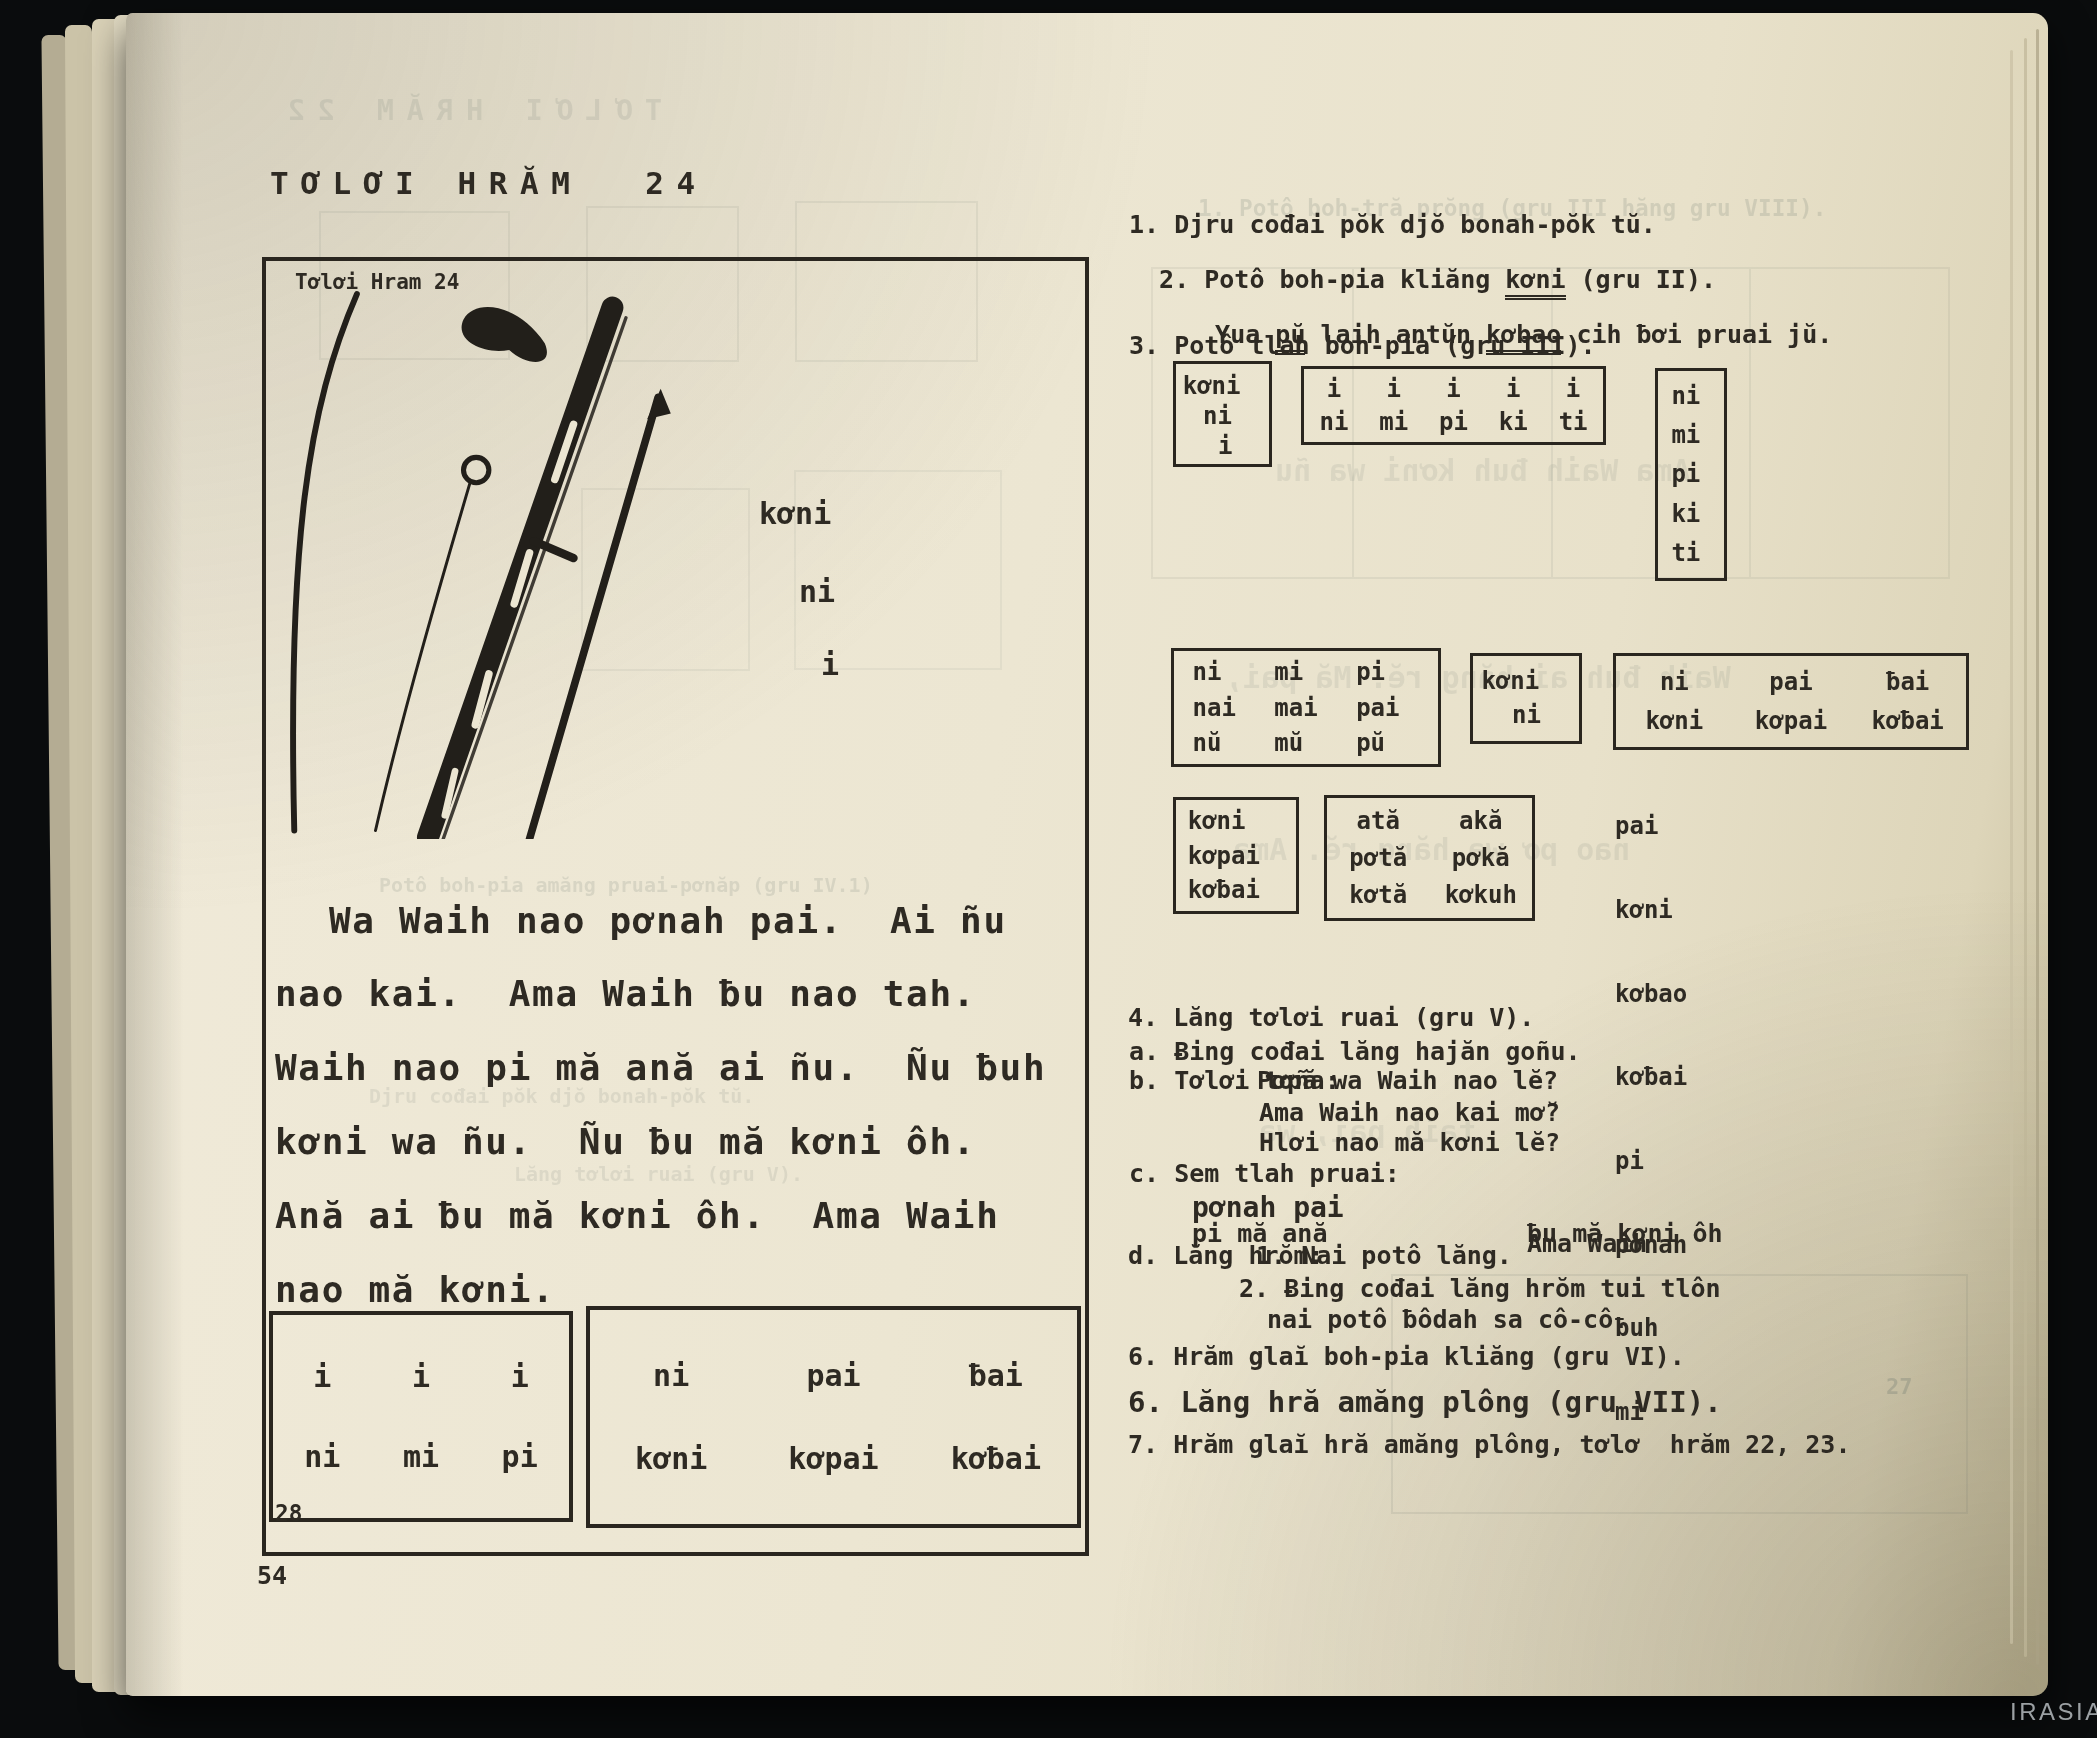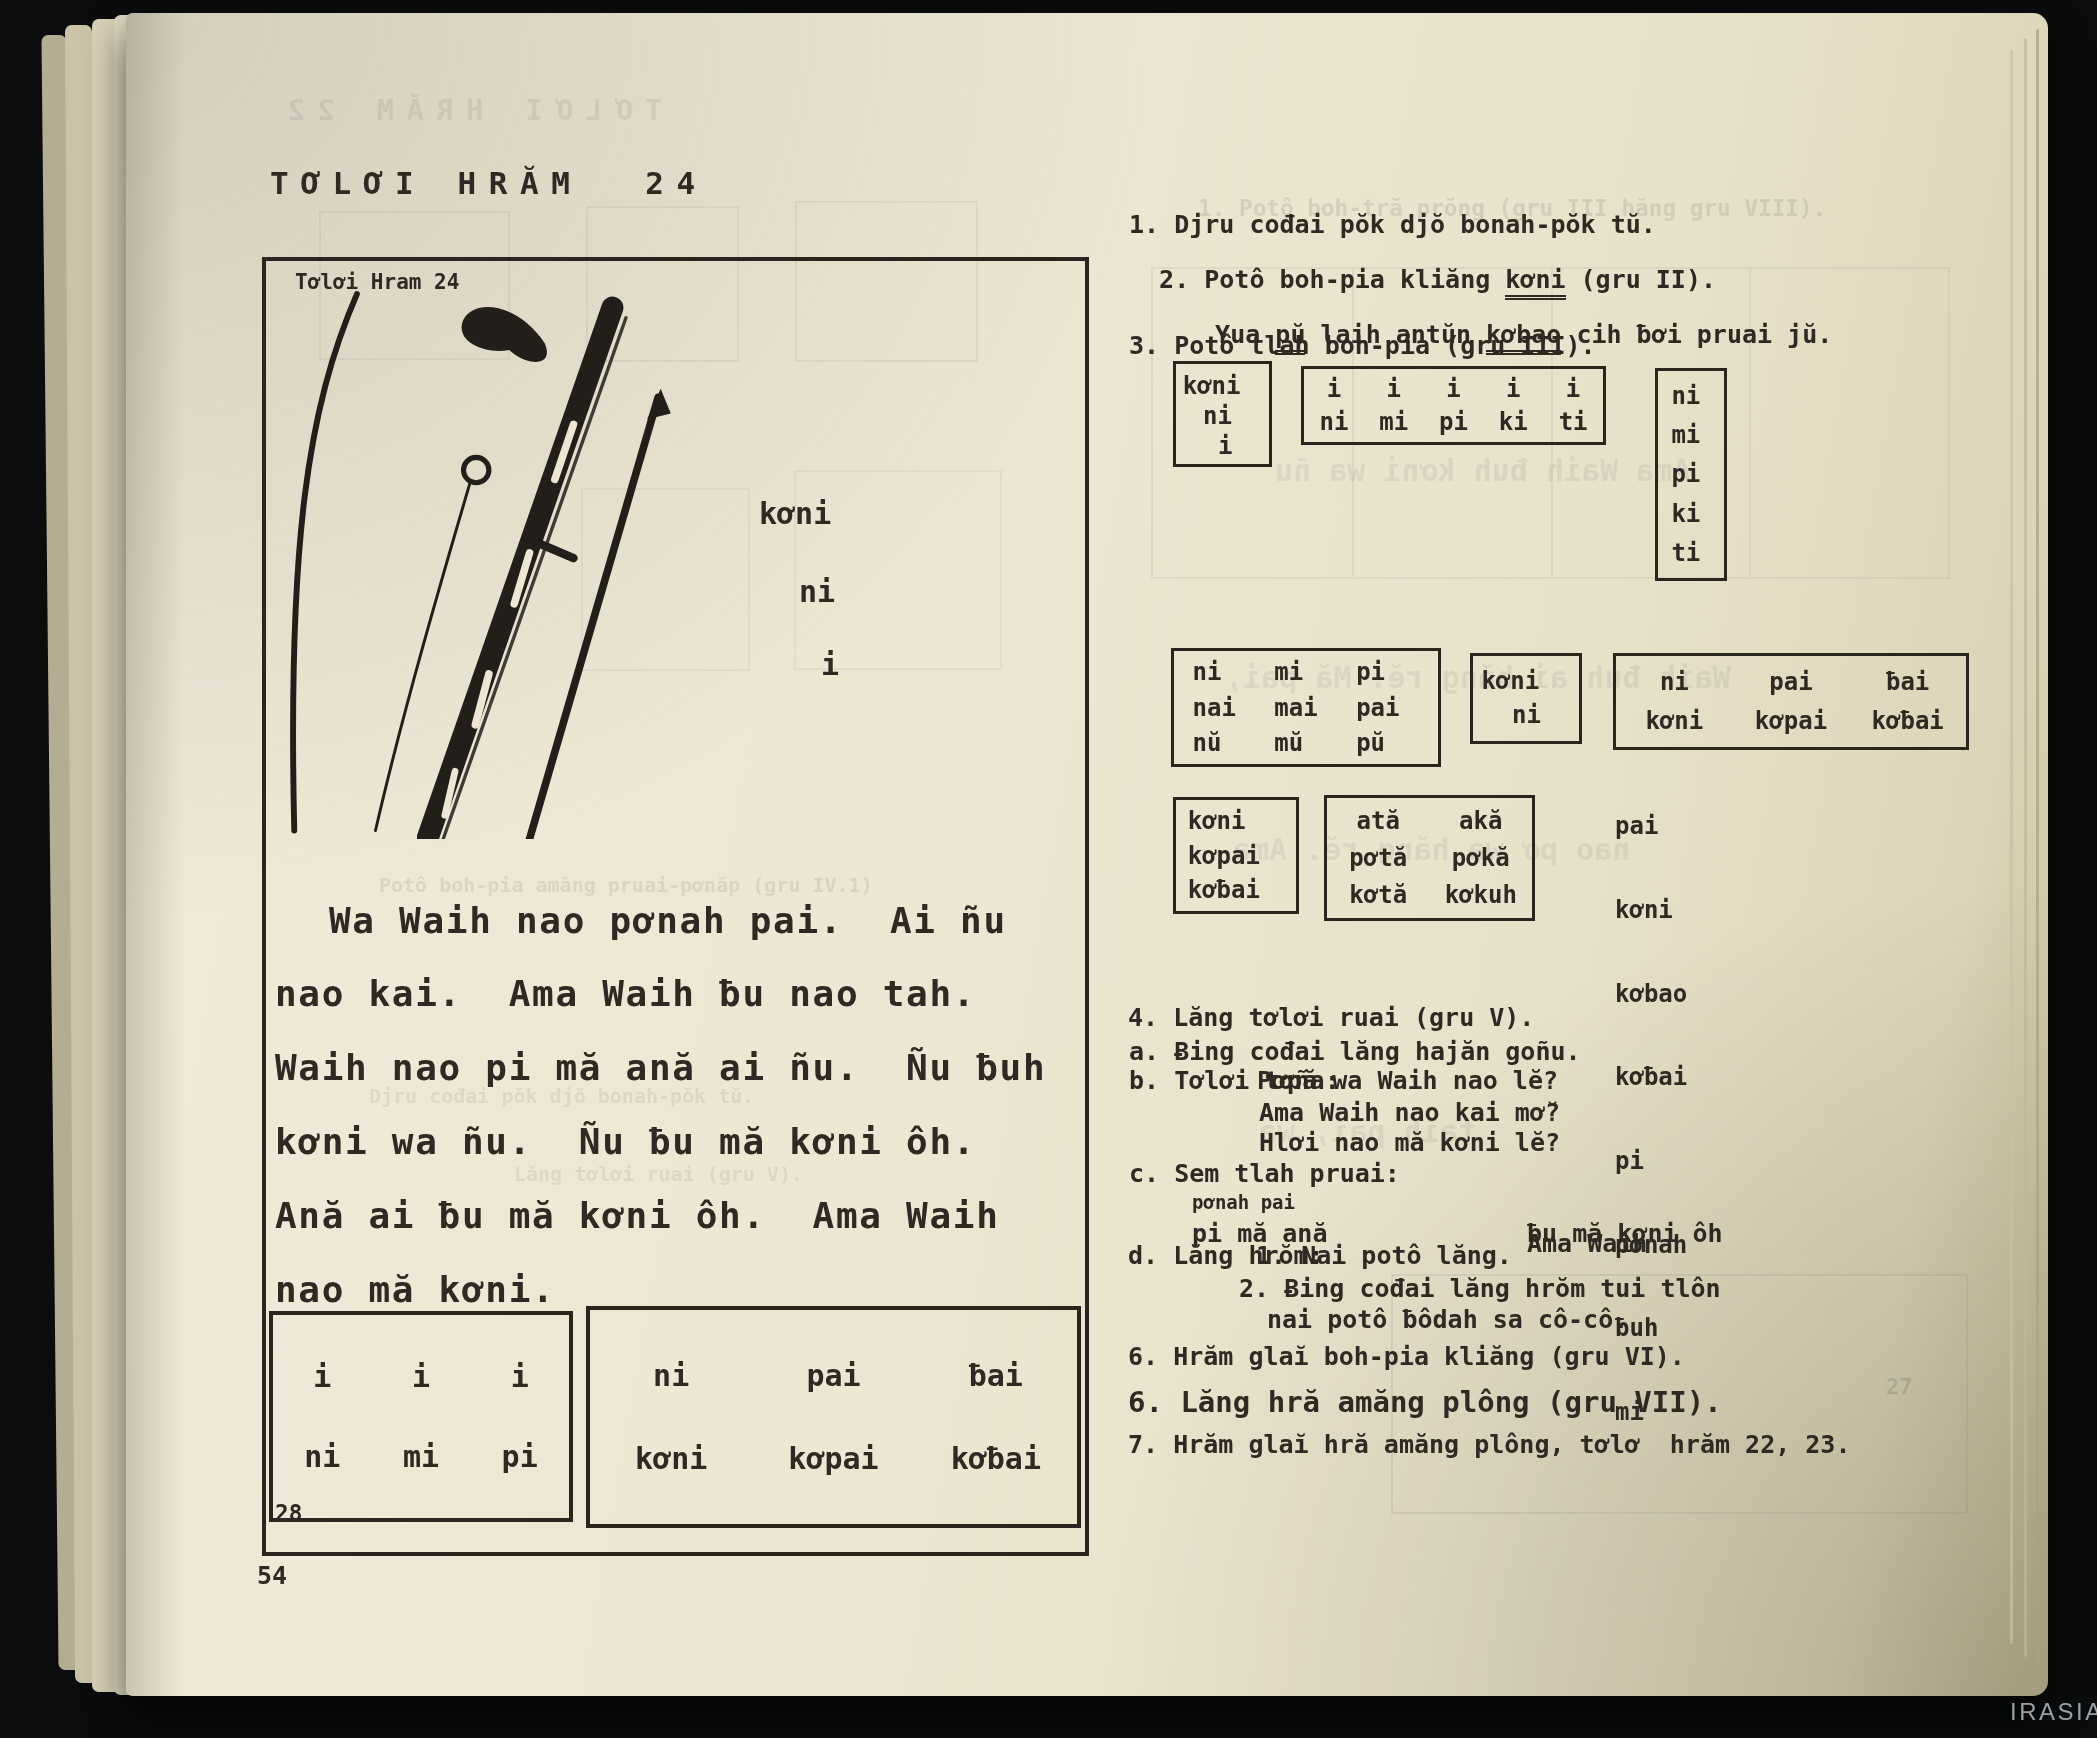--- a/index.html
+++ b/index.html
@@ -239,21 +239,21 @@
   <span>mi</span>
 </div>
 
 <div class="tw" style="left:1128px;top:1004px;font-size:25px;">4. Lăng tơlơi ruai (gru V).</div>
 <div class="tw" style="left:1129px;top:1038px;font-size:25px;">a. Ƀing cođai lăng hajăn goñu.</div>
 <div class="tw" style="left:1129px;top:1067px;font-size:25px;">b. Tơlơi tơña:</div>
 <div class="tw" style="left:1257px;top:1067px;font-size:25px;">Pơpă wa Waih nao lĕ?</div>
 <div class="tw" style="left:1259px;top:1099px;font-size:25px;">Ama Waih nao kai mơ̆?</div>
 <div class="tw" style="left:1259px;top:1129px;font-size:25px;">Hlơi nao mă kơni lĕ?</div>
 <div class="tw" style="left:1129px;top:1160px;font-size:25px;">c. Sem tlah pruai:</div>
-<div class="tw" style="left:1192px;top:1192px;font-size:19px;">pơnah pai</div>
+<div class="tw" style="left:1192px;top:1192px;font-size:28px;">pơnah pai</div>
 <div class="tw" style="left:1192px;top:1220px;font-size:25px;">pi mă ană</div>
 <div class="tw" style="left:1527px;top:1192px;font-size:25px;margin-top:38px;">Ama Waih</div>
 <div class="tw" style="left:1527px;top:1220px;font-size:25px;">ƀu mă kơni ôh</div>
 <div class="tw" style="left:1128px;top:1242px;font-size:25px;">d. Lăng hrŏm:</div>
 <div class="tw" style="left:1256px;top:1242px;font-size:25px;">1. Nai potô lăng.</div>
 <div class="tw" style="left:1239px;top:1275px;font-size:25px;">2. Ƀing cođai lăng hrŏm tui tlôn</div>
 <div class="tw" style="left:1267px;top:1306px;font-size:25px;">nai potô ƀôdah sa cô-cô.</div>
 <div class="tw" style="left:1128px;top:1343px;font-size:25px;">6. Hrăm glaĭ boh-pia kliăng (gru VI).</div>
 <div class="tw" style="left:1128px;top:1386px;font-size:29px;">6. Lăng hră amăng plông (gru VII).</div>
 <div class="tw" style="left:1128px;top:1431px;font-size:25px;">7. Hrăm glaĭ hră amăng plông, tơlơ  hrăm 22, 23.</div>

